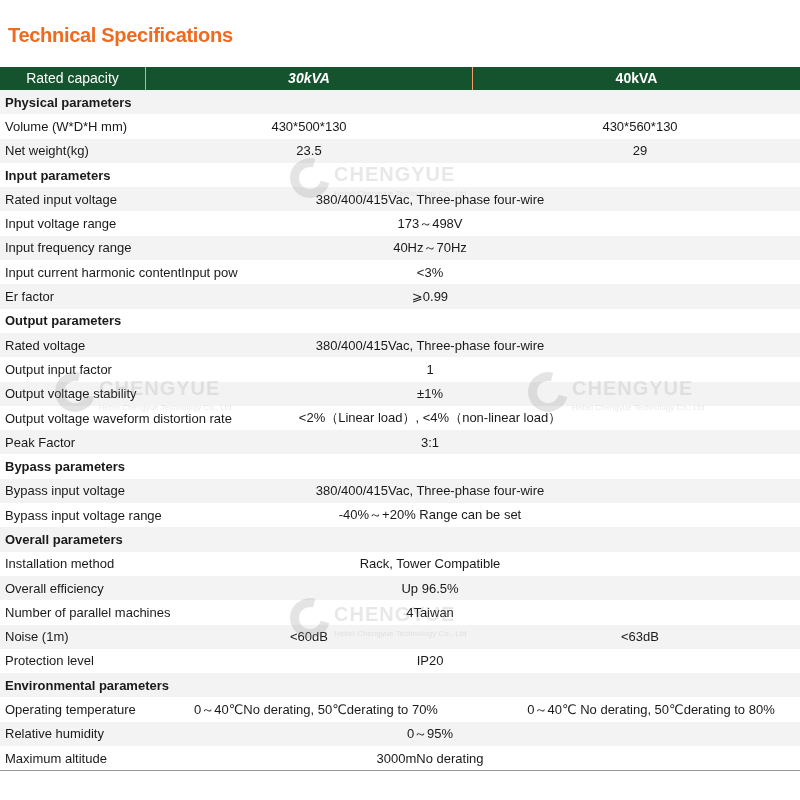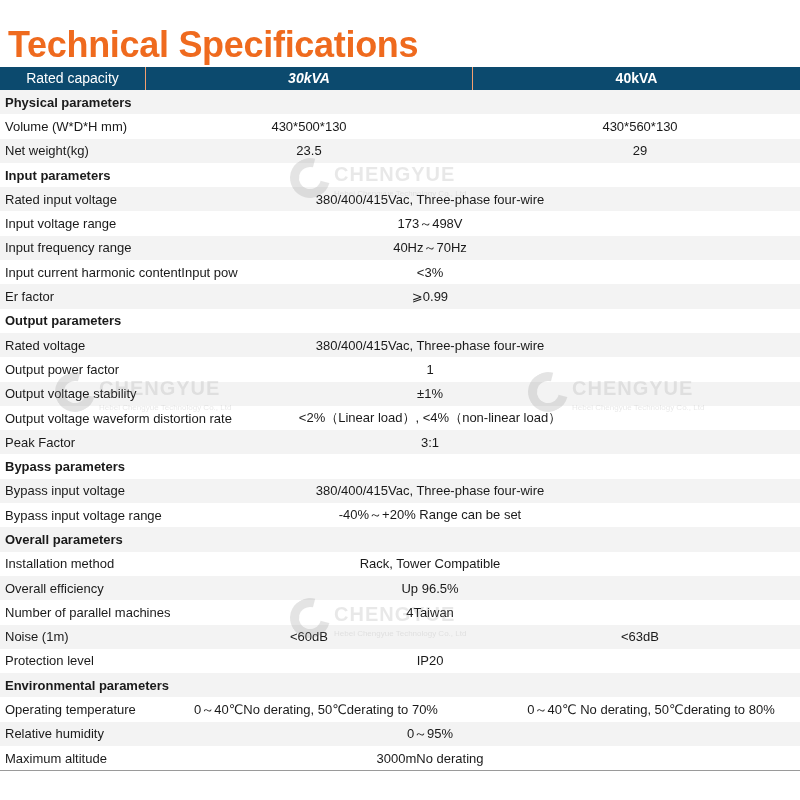--- a/index.html
+++ b/index.html
@@ -1,28 +1,28 @@
 <!DOCTYPE html>
 <html><head>
 <meta charset="utf-8">
 <style>
   * { box-sizing: border-box; margin: 0; padding: 0; }
   html, body { width: 800px; height: 800px; background: #ffffff; overflow: hidden; }
   body { font-family: "Liberation Sans", "DejaVu Sans", sans-serif; color: #1a1a1a; position: relative; }
   .title {
     position: absolute; left: 8px; top: 24px;
-    font-size: 36px; font-weight: bold; color: #ef6a1e;
+    font-size: 20px; font-weight: bold; color: #ef6a1e;
     letter-spacing: -0.3px;
   }
   .spec-table {
     position: absolute; left: 0; top: 67px; width: 800px;
     border-bottom: 1px solid #9a9a9a;
   }
   .hdr {
-    display: flex; height: 23px; background: #0c4a6e; color: #ffffff;
+    display: flex; height: 23px; background: #14532d; color: #ffffff;
     font-size: 14px; align-items: center;
   }
   .hdr .c0 { width: 146px; text-align: center; border-right: 1px solid #f5a070; height: 100%; line-height: 23px; }
   .hdr .c1 { width: 327px; text-align: center; font-weight: bold; border-right: 1px solid #f5a070; height: 100%; line-height: 23px; font-style: italic; }
   .hdr .c2 { flex: 1; text-align: center; font-weight: bold; height: 100%; line-height: 23px; }
   .row { display: flex; height: 24.3px; align-items: center; font-size: 13px; position: relative; }
   .row:nth-child(odd) { background: #f3f3f3; }
   .row:nth-child(even) { background: #ffffff; }
   .row .lbl { position: absolute; left: 5px; white-space: nowrap; }
   .row.section .lbl { font-weight: bold; }
@@ -88,21 +88,21 @@
         <span class="val" style="left: 430px;">⩾0.99</span>
       </div>
       <div class="row section small">
         <span class="lbl">Output parameters</span>
       </div>
       <div class="row">
         <span class="lbl">Rated voltage</span>
         <span class="val" style="left: 430px;">380/400/415Vac,  Three-phase four-wire</span>
       </div>
       <div class="row">
-        <span class="lbl">Output power factor</span>
+        <span class="lbl">Output input factor</span>
         <span class="val" style="left: 430px;">1</span>
       </div>
       <div class="row">
         <span class="lbl">Output voltage stability</span>
         <span class="val" style="left: 430px;">±1%</span>
       </div>
       <div class="row">
         <span class="lbl">Output voltage waveform distortion rate</span>
         <span class="val" style="left: 430px;">&lt;2%（Linear load）, &lt;4%（non-linear load）</span>
       </div>

